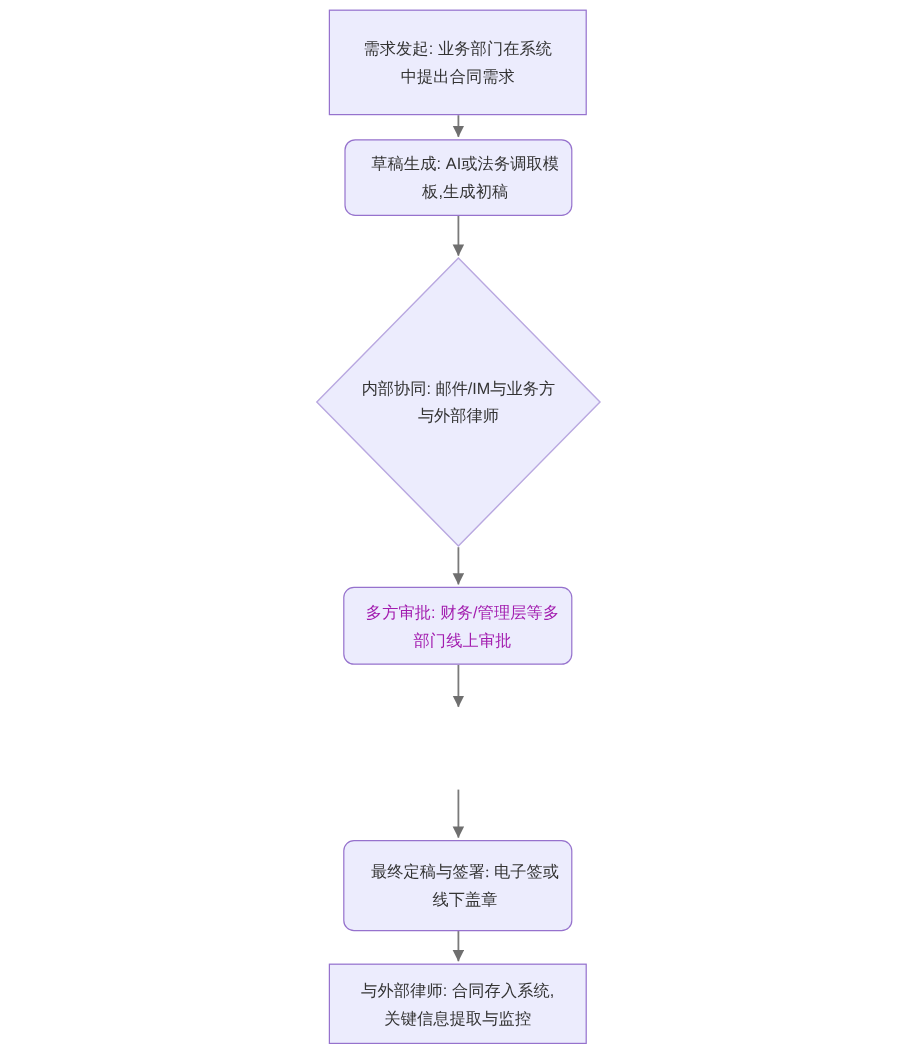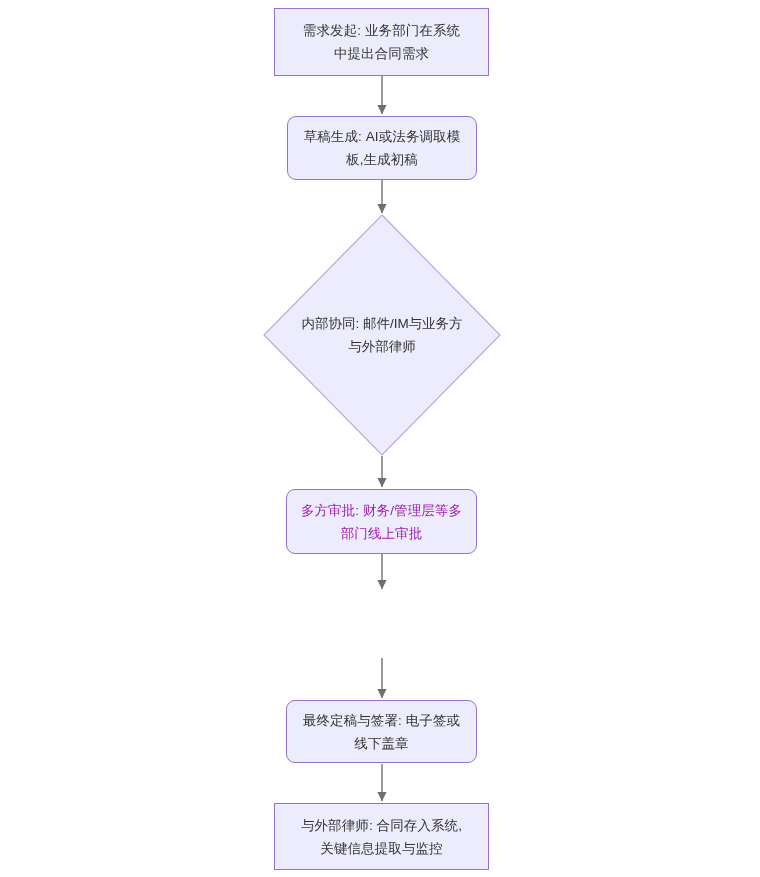--- a/index.html
+++ b/index.html
@@ -44,20 +44,21 @@
   }
   .node.process {
     background: #ececfd;
     border: 1.4px solid #9672cd;
     border-radius: 0px;
   }
   .node.rounded {
     background: #ececfd;
     border: 1.6px solid #9672cd;
     border-radius: 9px;
+    justify-content: flex-end;
   }
   .node-label {
     padding: 0 10px;
     display: block;
   }
   .diamond-wrap {
     position: absolute;
   }
   .diamond-shape {
     position: absolute;
@@ -94,21 +95,21 @@
     <g id="edges-group">
         <line x1="382" y1="76" x2="382" y2="114" stroke="#7a7a7a" stroke-width="1.5" marker-end="url(#arrowhead)"></line>
         <line x1="382" y1="180" x2="382" y2="213" stroke="#7a7a7a" stroke-width="1.5" marker-end="url(#arrowhead)"></line>
         <line x1="382" y1="456" x2="382" y2="487" stroke="#7a7a7a" stroke-width="1.5" marker-end="url(#arrowhead)"></line>
         <line x1="382" y1="554" x2="382" y2="589" stroke="#7a7a7a" stroke-width="1.5" marker-end="url(#arrowhead)"></line>
         <line x1="382" y1="658" x2="382" y2="698" stroke="#7a7a7a" stroke-width="1.5" marker-end="url(#arrowhead)"></line>
         <line x1="382" y1="764" x2="382" y2="801" stroke="#7a7a7a" stroke-width="1.5" marker-end="url(#arrowhead)"></line>
       </g>
   </svg>
 
-  <div class="node process" style="left: 274px; top: 8px; width: 215px; height: 68px; background: rgb(236, 236, 253); border-color: rgb(150, 114, 205); color: rgb(51, 51, 51);">
+  <div class="node process" style="left: 274px; top: 8px; width: 215px; height: 88px; background: rgb(236, 236, 253); border-color: rgb(150, 114, 205); color: rgb(51, 51, 51);">
     <span class="node-label">需求发起: 业务部门在系统
 中提出合同需求</span>
   </div>
 
   <div class="node rounded" style="left: 287px; top: 116px; width: 190px; height: 64px; background: rgb(236, 236, 253); border-color: rgb(150, 114, 205); color: rgb(51, 51, 51);">
     <span class="node-label">草稿生成: AI或法务调取模
 板,生成初稿</span>
   </div>
 
   <div class="diamond-wrap" style="left: 263px; top: 214px; width: 238px; height: 242px;">
@@ -120,21 +121,21 @@
 与外部律师</span>
     </div>
   </div>
 
   <div class="node rounded" style="left: 286px; top: 489px; width: 191px; height: 65px; background: rgb(236, 236, 253); border-color: rgb(150, 114, 205); color: #a21caf;">
     <span class="node-label">多方审批: 财务/管理层等多
 部门线上审批</span>
   </div>
 
 
-  <div class="node rounded" style="left: 286px; top: 700px; width: 191px; height: 63px; background: rgb(236, 236, 253); border-color: rgb(150, 114, 205); color: rgb(51, 51, 51);">
+  <div class="node rounded" style="left: 286px; top: 700px; width: 191px; height: 76px; background: rgb(236, 236, 253); border-color: rgb(150, 114, 205); color: rgb(51, 51, 51); font-family: Liberation Serif, serif;">
     <span class="node-label">最终定稿与签署: 电子签或
 线下盖章</span>
   </div>
 
   <div class="node process" style="left: 274px; top: 803px; width: 215px; height: 67px; background: rgb(236, 236, 253); border-color: rgb(150, 114, 205); color: rgb(51, 51, 51);">
     <span class="node-label">与外部律师: 合同存入系统,
 关键信息提取与监控</span>
   </div>
 
 </div>

